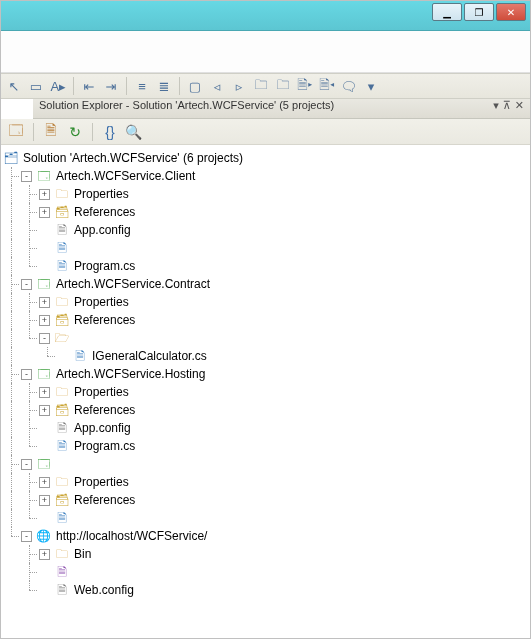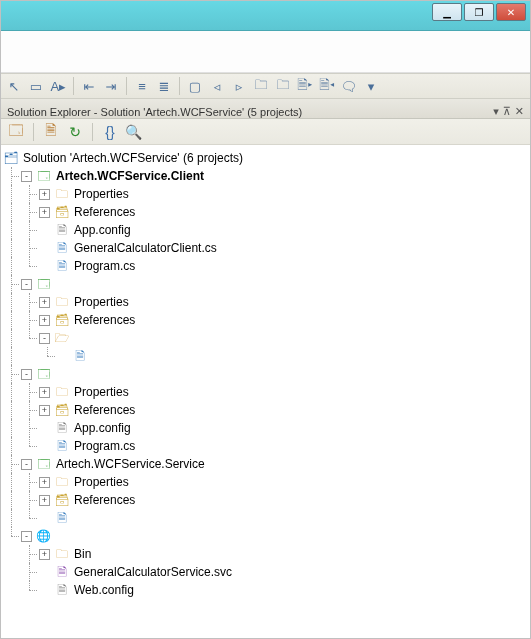--- a/index.html
+++ b/index.html
@@ -64,25 +64,26 @@
   }
   .tb-sep {
     width: 1px; height: 18px; background: #c6c6bd; margin: 0 2px;
   }
   
   .panel-header {
     height: 20px;
     background: linear-gradient(#e9e8e1, #dedcd3);
     border-bottom: 1px solid #c6c6bd;
     display: flex;
-    align-items: flex-end;
+    align-items: flex-start;
     justify-content: space-between;
     padding: 0 6px;
     font-size: 11px;
     color: #333;
+    margin-left: 32px;
   }
   .panel-header-icons {
     display: flex; gap: 4px; color: #555; font-size: 11px;
   }
   .panel-header-icons span { cursor: pointer; }
   
   .panel-toolbar {
     height: 26px;
     background: linear-gradient(#f1f0e9, #eae9e1);
     border-bottom: 1px solid #d7d6cd;
@@ -154,21 +155,21 @@
   .ico-solution { color: #2f6fae; }
   .ico-proj { color: #43a243; }
   .ico-globe { color: #43a243; }
   .ico-folder { color: #d7a850; }
   .ico-folder-open { color: #d7a850; }
   .ico-ref { color: #c9a332; }
   .ico-cs { color: #3a7ebf; }
   .ico-config { color: #7b7b7b; }
   .ico-svc { color: #8c4fae; }
   .lbl { cursor: default; }
-  .lbl.selected { font-weight: bold; }
+  .lbl.selected { font-weight: normal; }
 </style>
 </head>
 <body>
 
 <div class="titlebar">
   <div class="win-btn">▁</div>
   <div class="win-btn">❐</div>
   <div class="win-btn close">✕</div>
 </div>
 
@@ -245,33 +246,33 @@
       <span class="guide h"></span>
       <span class="toggle blank"></span>
       <span class="ico ico-config">🗎</span>
       <span class="lbl">App.config</span>
     </div>
     <div class="row">
       <span class="guide "></span>
       <span class="guide h"></span>
       <span class="toggle blank"></span>
       <span class="ico ico-cs">🗎</span>
-      <span class="lbl">GeneralCalculatorClient.cs</span>
     </div>
     <div class="row">
       <span class="guide "></span>
       <span class="guide h end"></span>
       <span class="toggle blank"></span>
       <span class="ico ico-cs">🗎</span>
       <span class="lbl">Program.cs</span>
     </div>
     <div class="row">
       <span class="guide h"></span>
       <span class="toggle">-</span>
       <span class="ico ico-proj">🗔</span>
+      <span class="lbl">Artech.WCFService.Contract</span>
     </div>
     <div class="row">
       <span class="guide "></span>
       <span class="guide h"></span>
       <span class="toggle">+</span>
       <span class="ico ico-folder">🗀</span>
       <span class="lbl">Properties</span>
     </div>
     <div class="row">
       <span class="guide "></span>
@@ -285,25 +286,27 @@
       <span class="guide h end"></span>
       <span class="toggle">-</span>
       <span class="ico ico-folder-open">🗁</span>
     </div>
     <div class="row">
       <span class="guide "></span>
       <span class="guide space"></span>
       <span class="guide h end"></span>
       <span class="toggle blank"></span>
       <span class="ico ico-cs">🗎</span>
+      <span class="lbl">IGeneralCalculator.cs</span>
     </div>
     <div class="row">
       <span class="guide h"></span>
       <span class="toggle">-</span>
       <span class="ico ico-proj">🗔</span>
+      <span class="lbl">Artech.WCFService.Hosting</span>
     </div>
     <div class="row">
       <span class="guide "></span>
       <span class="guide h"></span>
       <span class="toggle">+</span>
       <span class="ico ico-folder">🗀</span>
       <span class="lbl">Properties</span>
     </div>
     <div class="row">
       <span class="guide "></span>
@@ -323,21 +326,20 @@
       <span class="guide "></span>
       <span class="guide h end"></span>
       <span class="toggle blank"></span>
       <span class="ico ico-cs">🗎</span>
       <span class="lbl">Program.cs</span>
     </div>
     <div class="row">
       <span class="guide h"></span>
       <span class="toggle">-</span>
       <span class="ico ico-proj">🗔</span>
-      <span class="lbl">Artech.WCFService.Service</span>
     </div>
     <div class="row">
       <span class="guide "></span>
       <span class="guide h"></span>
       <span class="toggle">+</span>
       <span class="ico ico-folder">🗀</span>
       <span class="lbl">Properties</span>
     </div>
     <div class="row">
       <span class="guide "></span>
@@ -349,34 +351,34 @@
     <div class="row">
       <span class="guide "></span>
       <span class="guide h end"></span>
       <span class="toggle blank"></span>
       <span class="ico ico-cs">🗎</span>
     </div>
     <div class="row">
       <span class="guide h end"></span>
       <span class="toggle">-</span>
       <span class="ico ico-globe">🌐</span>
+      <span class="lbl">http://localhost/WCFService/</span>
     </div>
     <div class="row">
       <span class="guide space"></span>
       <span class="guide h"></span>
       <span class="toggle">+</span>
       <span class="ico ico-folder">🗀</span>
       <span class="lbl">Bin</span>
     </div>
     <div class="row">
       <span class="guide space"></span>
       <span class="guide h"></span>
       <span class="toggle blank"></span>
       <span class="ico ico-svc">🗎</span>
-      <span class="lbl">GeneralCalculatorService.svc</span>
     </div>
     <div class="row">
       <span class="guide space"></span>
       <span class="guide h end"></span>
       <span class="toggle blank"></span>
       <span class="ico ico-config">🗎</span>
       <span class="lbl">Web.config</span>
     </div>
   </div>
 

